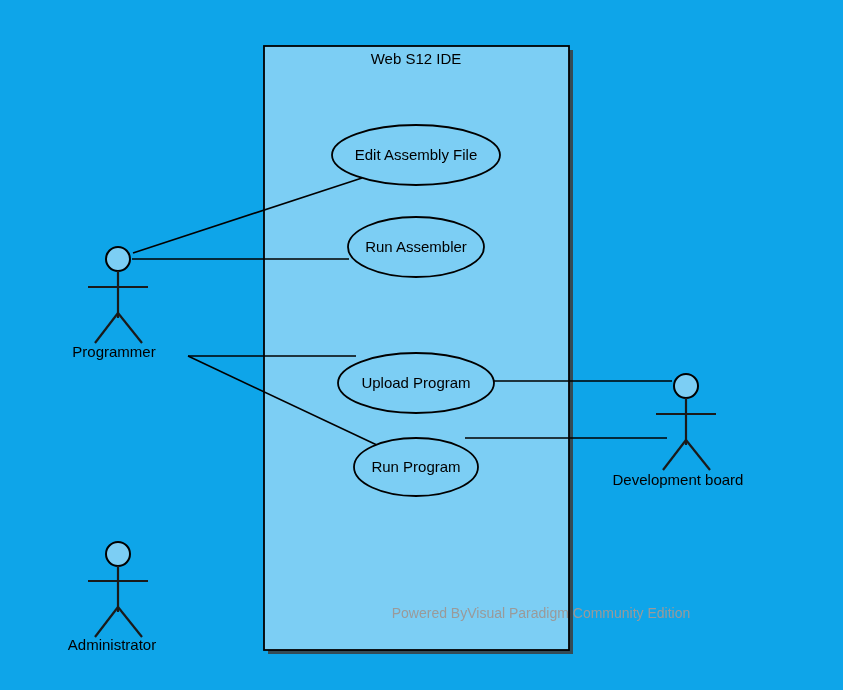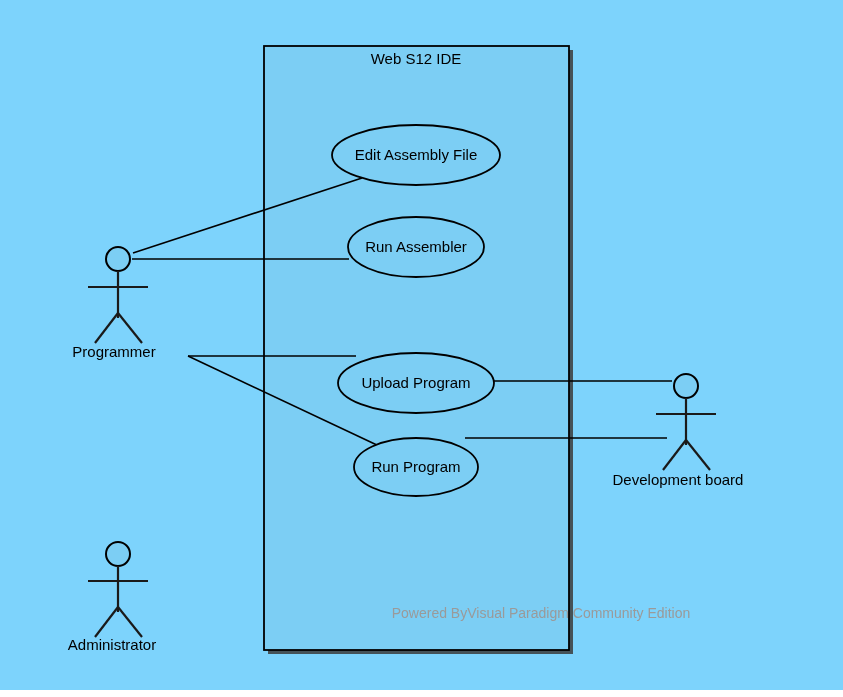--- a/index.html
+++ b/index.html
@@ -10,21 +10,21 @@
   body {
     width: 843px;
     height: 697px;
     font-family: "Liberation Sans", sans-serif;
     overflow: hidden;
   }
   #diagram-root {
     position: relative;
     width: 843px;
     height: 690px;
-    background: #7dd3fc;
+    background: #0ea5e9;
   }
   svg.canvas {
     position: absolute;
     top: 0;
     left: 0;
     width: 843px;
     height: 697px;
   }
   .uc-label {
     font-family: "Liberation Sans", sans-serif;

